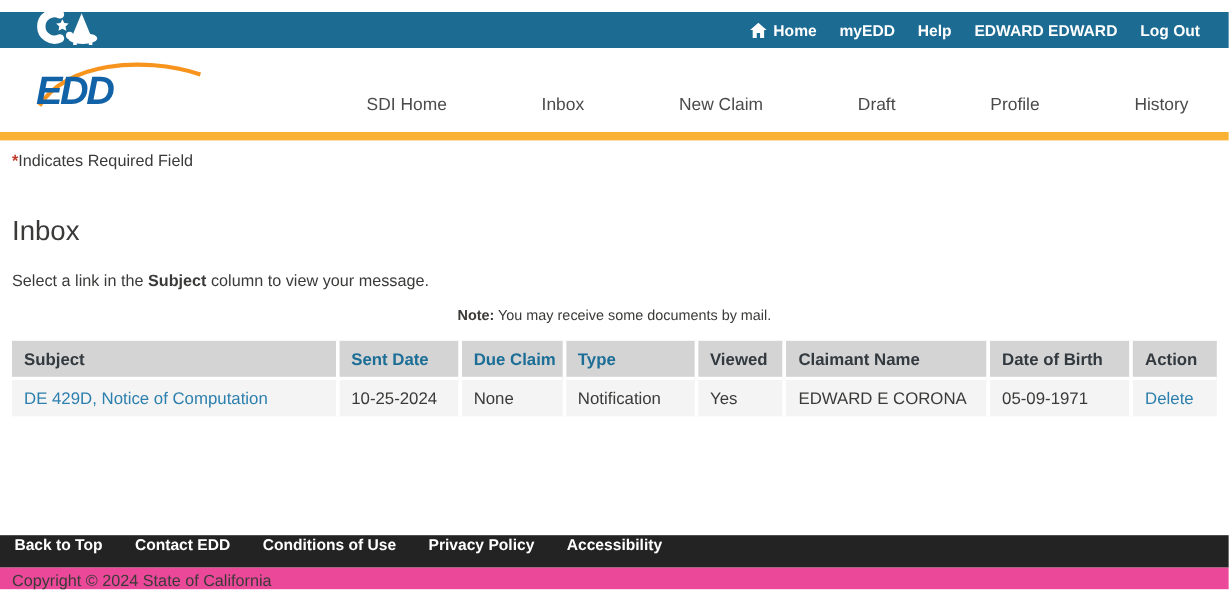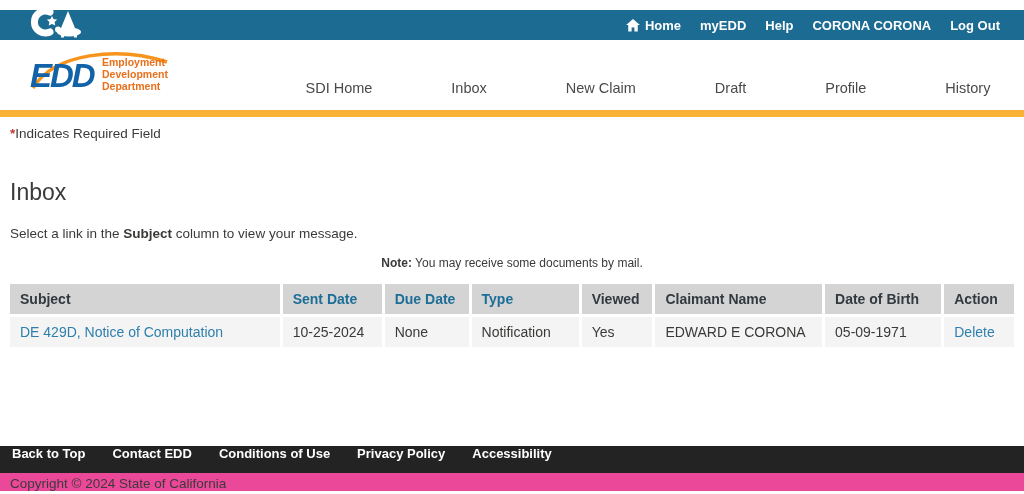--- a/index.html
+++ b/index.html
@@ -79,33 +79,30 @@
 
   <div class="topbar">
     <a>
       <svg width="14" height="13" viewBox="0 0 16 15">
         <path d="M8 0 L16 7 H13.5 V14.5 H9.6 V9.8 H6.4 V14.5 H2.5 V7 H0 Z" fill="#ffffff"></path>
       </svg>
       <span>Home</span>
     </a>
     <a>myEDD</a>
     <a>Help</a>
-    <a>CORONA CORONA</a>
+    <a>EDWARD EDWARD</a>
     <a>Log Out</a>
   </div>
 
   <div class="header-band">
     <div class="edd-logo">
       <svg class="edd-swoosh" viewBox="0 0 142 58">
         <path d="M5 41 C 26 6, 90 -1, 139 15" stroke="#f7941d" stroke-width="3.5" fill="none"></path>
       </svg>
       <div class="edd-word">EDD</div>
-      <div class="edd-dept">Employment
-Development
-Department</div>
     </div>
     <nav class="main-nav">
       <a>SDI Home</a>
       <a>Inbox</a>
       <a>New Claim</a>
       <a>Draft</a>
       <a>Profile</a>
       <a>History</a>
     </nav>
   </div>
@@ -129,21 +126,21 @@
           <col style="width:109px">
         <col style="width:73px">
           <col style="width:168px">
           <col style="width:118px">
           <col style="width:72px">
       </colgroup>
       <thead>
         <tr>
           <th><span>Subject</span></th>
           <th class="sortable"><span>Sent Date</span></th>
-          <th class="sortable"><span>Due Date</span></th>
+          <th class="sortable"><span>Due Claim</span></th>
           <th class="sortable"><span>Type</span></th>
           <th><span>Viewed</span></th>
           <th><span>Claimant Name</span></th>
           <th><span>Date of Birth</span></th>
           <th><span>Action</span></th>
         </tr>
       </thead>
       <tbody>
         <tr>
           <td><a class="cell-link">DE 429D, Notice of Computation</a></td>

